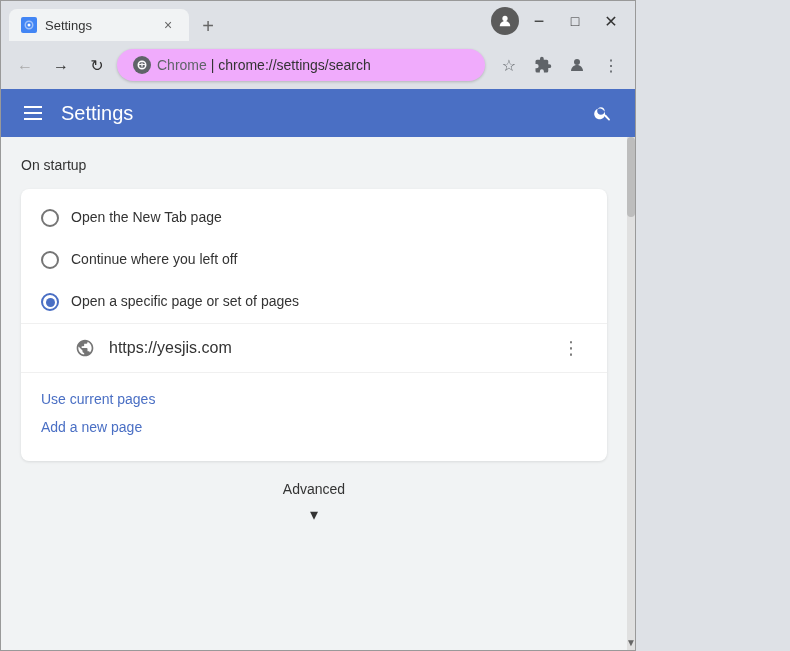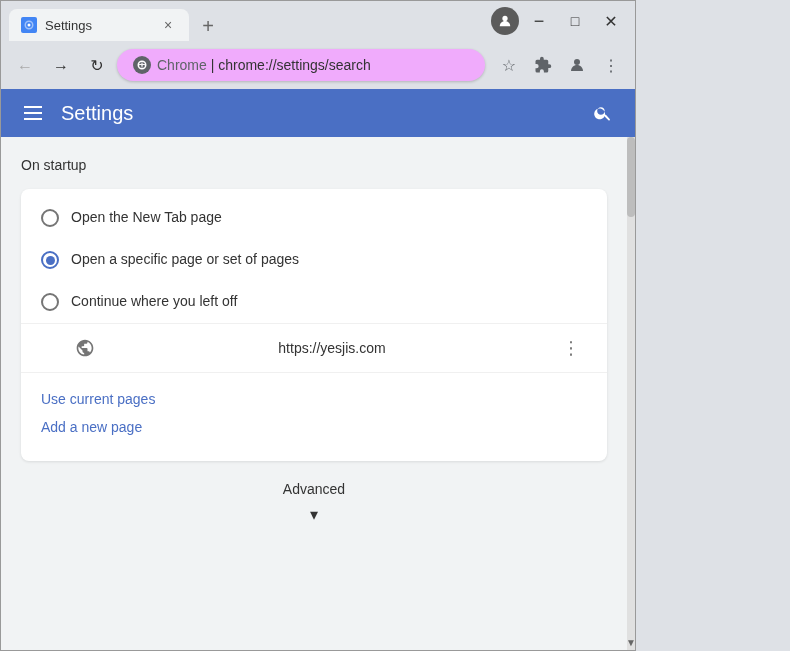--- a/index.html
+++ b/index.html
@@ -55,21 +55,21 @@
     .radio-circle { width: 18px; height: 18px; border-radius: 50%; border: 2px solid #757575; flex-shrink: 0; display: flex; align-items: center; justify-content: center; }
     .radio-circle.checked { border-color: #4a6fc4; }
     .radio-inner { width: 9px; height: 9px; border-radius: 50%; background: #4a6fc4; display: none; }
     .radio-circle.checked .radio-inner { display: block; }
     .radio-label { font-size: 14px; color: #333; }
 
     
     .url-entry { display: flex; align-items: center; padding: 8px 20px 8px 52px; border-top: 1px solid #f0f0f0; border-bottom: 1px solid #f0f0f0; }
     .url-globe { width: 24px; height: 24px; margin-right: 12px; color: #757575; flex-shrink: 0; display: flex; align-items: center; justify-content: center; font-size: 16px; }
     .url-texts { flex: 1; }
-    .url-main { font-size: 14px; color: #333; text-align: center; }
+    .url-main { font-size: 16px; color: #333; }
     .url-sub { font-size: 12px; color: #757575; }
     .url-menu { width: 32px; height: 32px; border-radius: 50%; display: flex; align-items: center; justify-content: center; cursor: pointer; color: #757575; font-size: 18px; }
 
     
     .action-links { padding: 12px 20px; }
     .action-link { display: block; color: #4a6fc4; font-size: 14px; padding: 6px 0; cursor: pointer; text-decoration: none; }
 
     
     .advanced-section { display: flex; justify-content: center; align-items: center; padding: 20px; gap: 8px; flex-direction: column; }
     .advanced-label { font-size: 14px; color: #333; }
@@ -165,31 +165,31 @@
       <div class="card">
 
         <div class="radio-option">
           <div class="radio-circle">
             
           </div>
           <span class="radio-label">Open the New Tab page</span>
         </div>
 
         <div class="radio-option">
+          <div class="radio-circle">
+            
+          </div>
+          <span class="radio-label">Continue where you left off</span>
+        </div>
+
+        <div class="radio-option">
           <div class="radio-circle checked">
             <div class="radio-inner"></div>
           </div>
           <span class="radio-label">Open a specific page or set of pages</span>
-        </div>
-
-        <div class="radio-option">
-          <div class="radio-circle">
-            
-          </div>
-          <span class="radio-label">Continue where you left off</span>
         </div>
 
         <div class="url-entry">
           <div class="url-globe">
             <svg width="20" height="20" viewBox="0 0 24 24" fill="#757575">
                 <path d="M12 2C6.48 2 2 6.48 2 12s4.48 10 10 10 10-4.48 10-10S17.52 2 12 2zm-1 17.93c-3.95-.49-7-3.85-7-7.93 0-.62.08-1.21.21-1.79L9 15v1c0 1.1.9 2 2 2v1.93zm6.9-2.54c-.26-.81-1-1.39-1.9-1.39h-1v-3c0-.55-.45-1-1-1H8v-2h2c.55 0 1-.45 1-1V7h2c1.1 0 2-.9 2-2v-.41c2.93 1.19 5 4.06 5 7.41 0 2.08-.8 3.97-2.1 5.39z"></path>
               </svg>
           </div>
           <div class="url-texts">
             <div class="url-main">https://yesjis.com</div>

